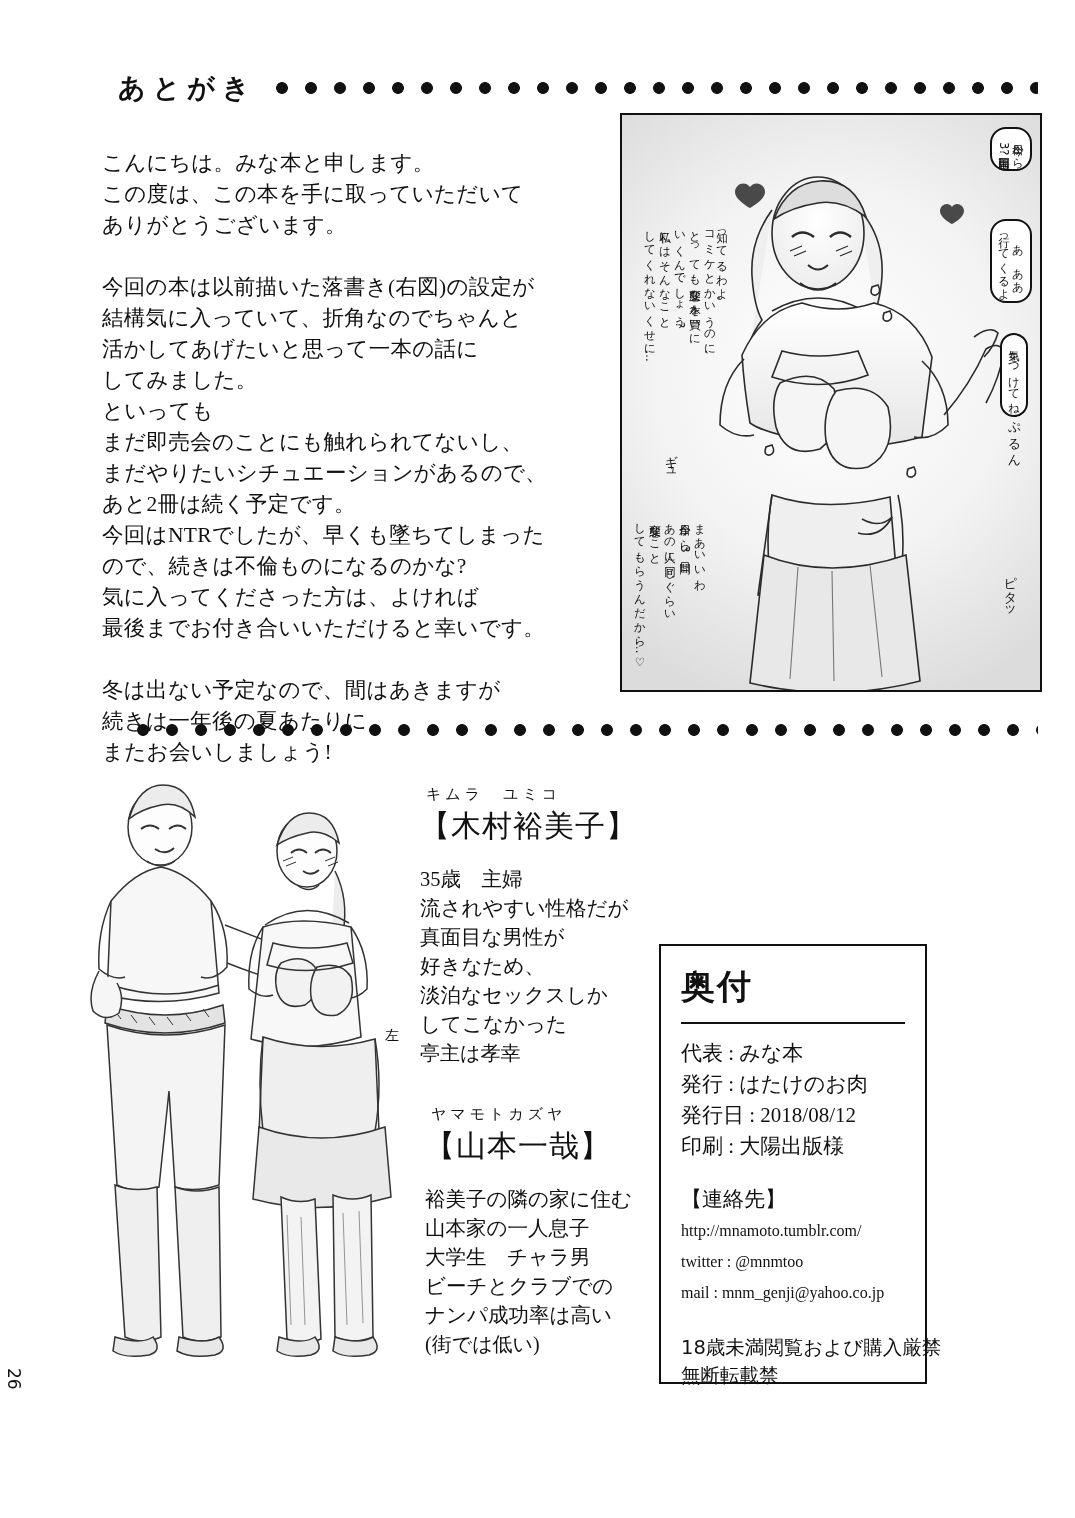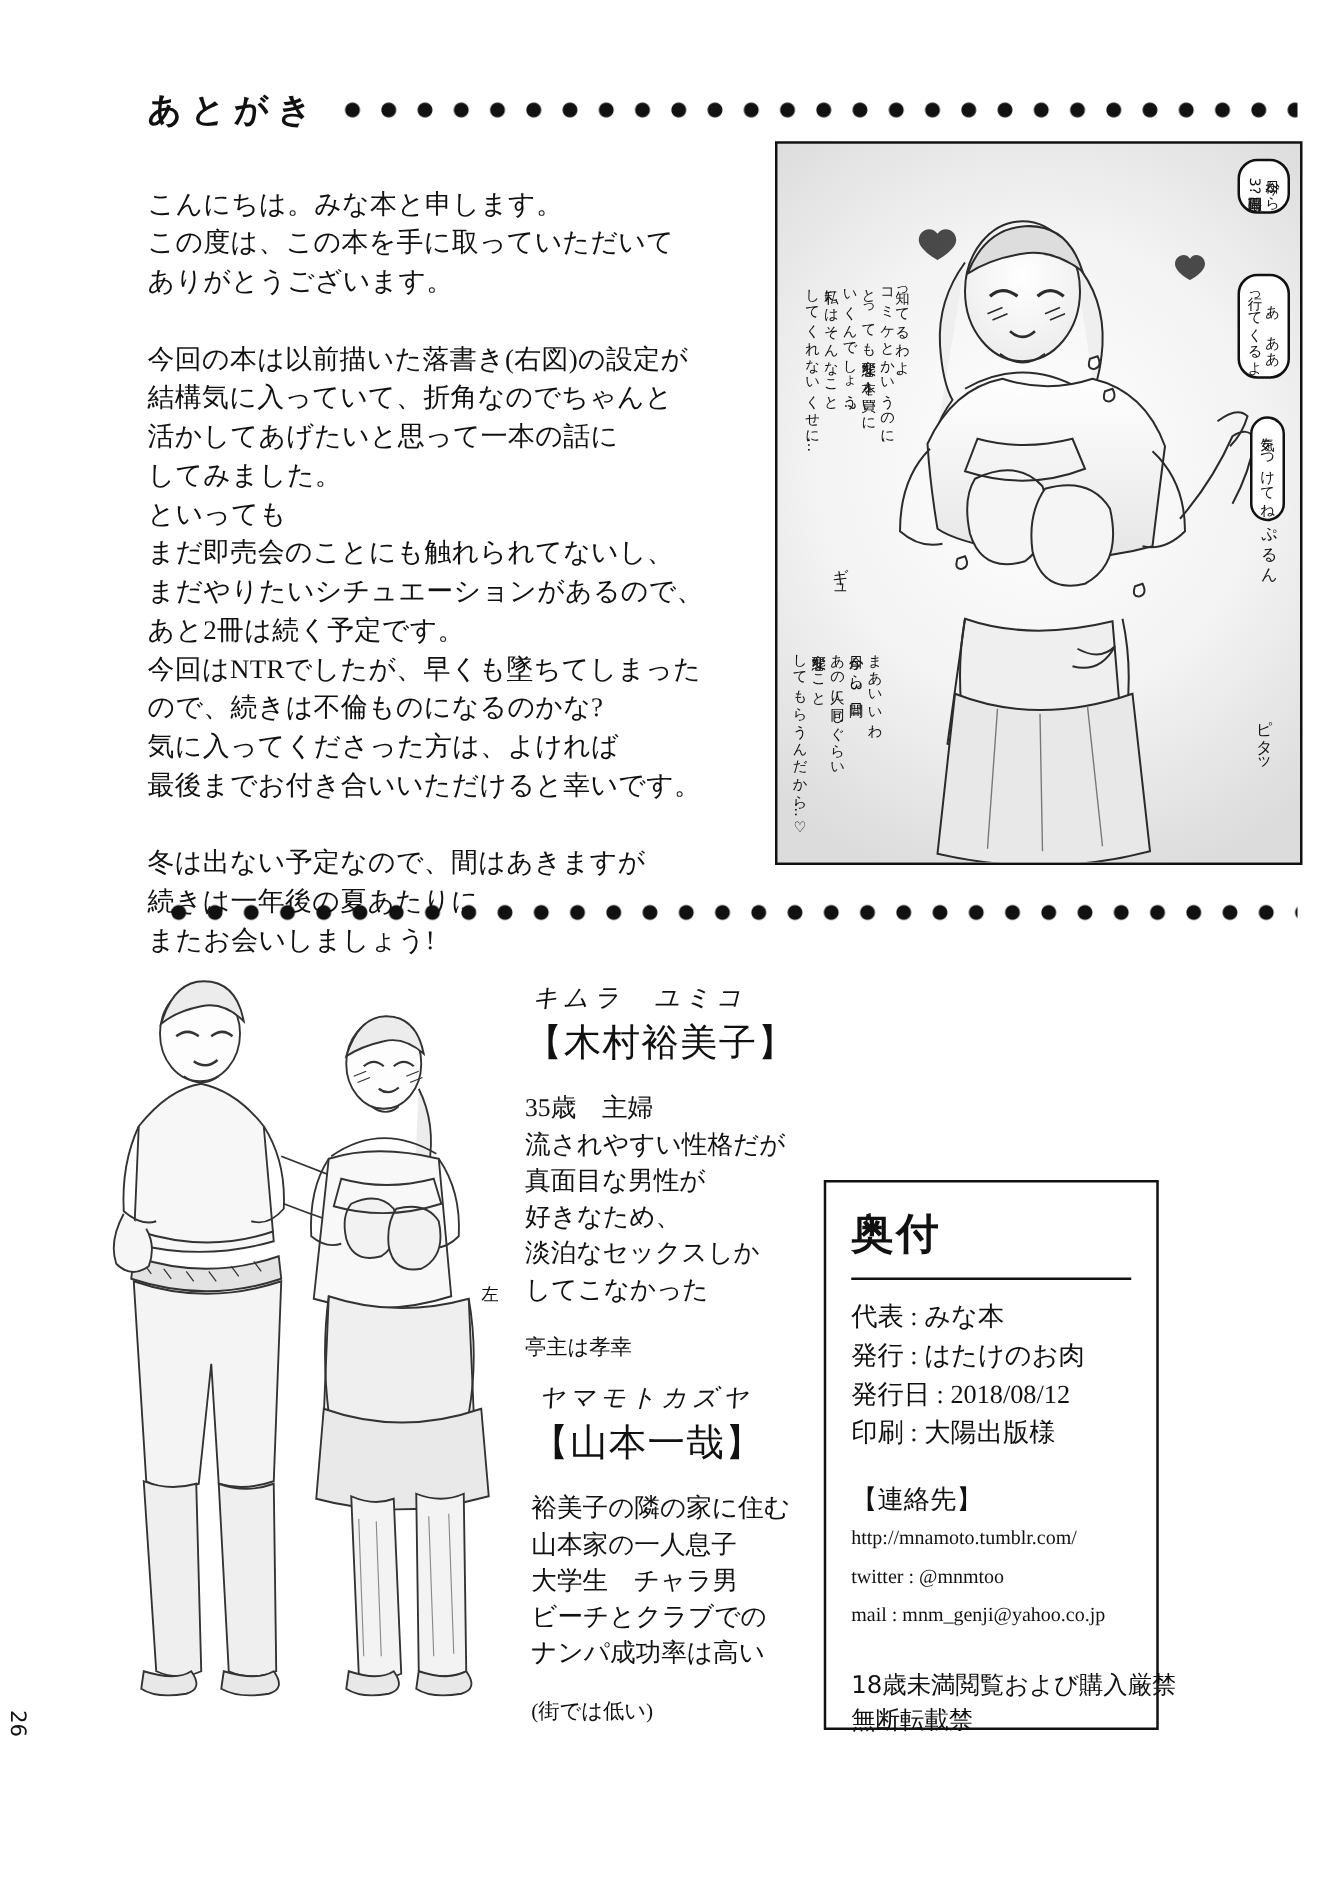--- a/index.html
+++ b/index.html
@@ -39,21 +39,21 @@
 
   
   #afterword-header {
     position: absolute;
     left: 118px;
     top: 70px;
     width: 920px;
   }
   #afterword-text {
     position: absolute;
-    left: 118px;
+    left: 102px;
     top: 148px;
     width: 480px;
     font-size: 21.5px;
     line-height: 31px;
     letter-spacing: 0.3px;
     white-space: pre-wrap;
   }
 
   
   #illustration-panel {
@@ -112,42 +112,41 @@
     width: 240px;
   }
   #char-block-2 {
     position: absolute;
     left: 425px;
     top: 1105px;
     width: 250px;
   }
   .furigana {
     font-family: "DejaVu Sans", sans-serif;
-    font-size: 20px;
+    font-size: 15px;
     letter-spacing: 4px;
     margin-left: 6px;
-    font-style: italic;
   }
   .char-name {
     font-family: "DejaVu Sans", sans-serif;
     font-size: 30px;
     font-weight: normal;
     letter-spacing: 1px;
     margin-top: 2px;
   }
   .char-desc {
     font-size: 20.5px;
     line-height: 29px;
     margin-top: 18px;
     white-space: pre-wrap;
   }
   .char-sub {
-    font-size: 17px;
+    font-size: 20px;
     line-height: 29px;
-    margin-top: 16px;
+    margin-top: 0;
     white-space: pre-wrap;
   }
 
   
   #colophon {
     position: absolute;
     left: 659px;
     top: 944px;
     width: 268px;
     height: 440px;

